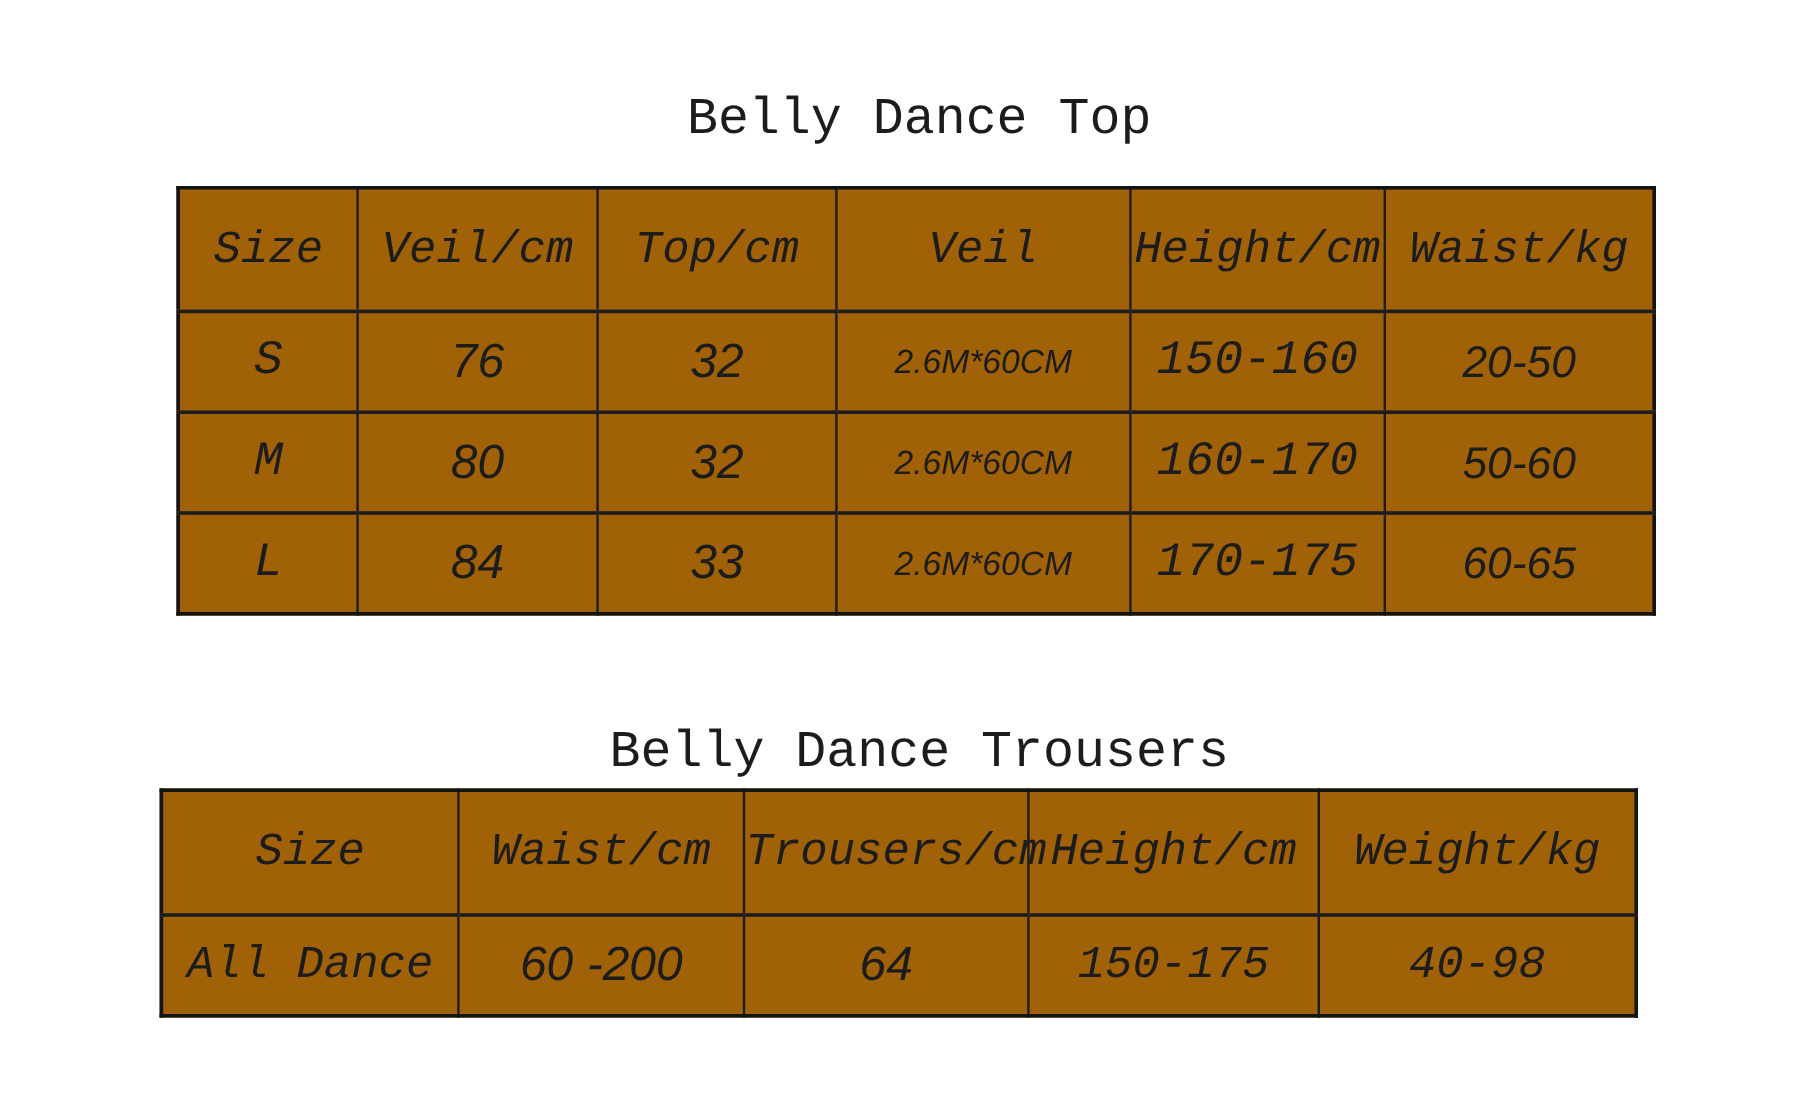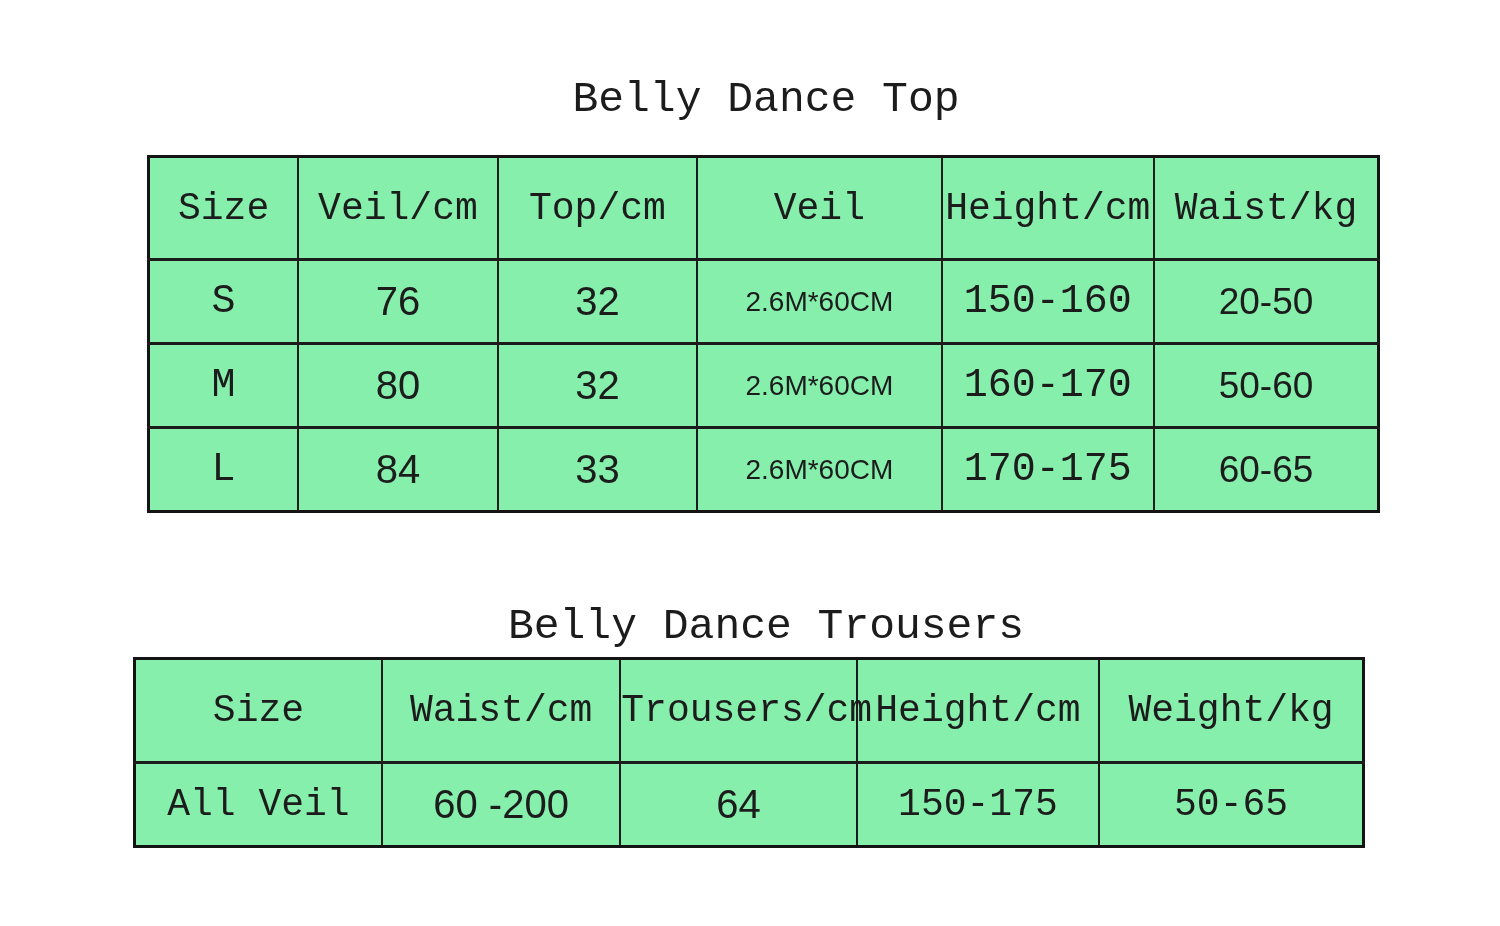--- a/index.html
+++ b/index.html
@@ -25,21 +25,22 @@
     line-height: 1;
     margin: 16px;
   }
   .title-top { top: 62px; }
   .title-trousers { top: 589px; }
 
   table {
     position: absolute;
     border-collapse: collapse;
     table-layout: fixed;
-    background: #86efac;
+    background: #a16207;
+    font-style: italic;
   }
   .t1 { left: 147px; top: 155px; width: 1233px; }
   .t2 { left: 133px; top: 657px; width: 1232px; }
 
   .t1, .t2 { border: 3px solid #141414; }
 
   th, td {
     border: 2px solid #1c1c1c;
     text-align: center;
     vertical-align: middle;
@@ -141,20 +142,20 @@
     <tr>
       <th>Size</th>
       <th>Waist/cm</th>
       <th>Trousers/cm</th>
       <th>Height/cm</th>
       <th>Weight/kg</th>
     </tr>
   </thead>
   <tbody>
     <tr>
-      <td>All Veil</td>
+      <td>All Dance</td>
       <td class="c-num">60 -200</td>
       <td class="c-num">64</td>
       <td>150-175</td>
-      <td>50-65</td>
+      <td>40-98</td>
     </tr>
   </tbody>
 </table>
 
 </body></html>

